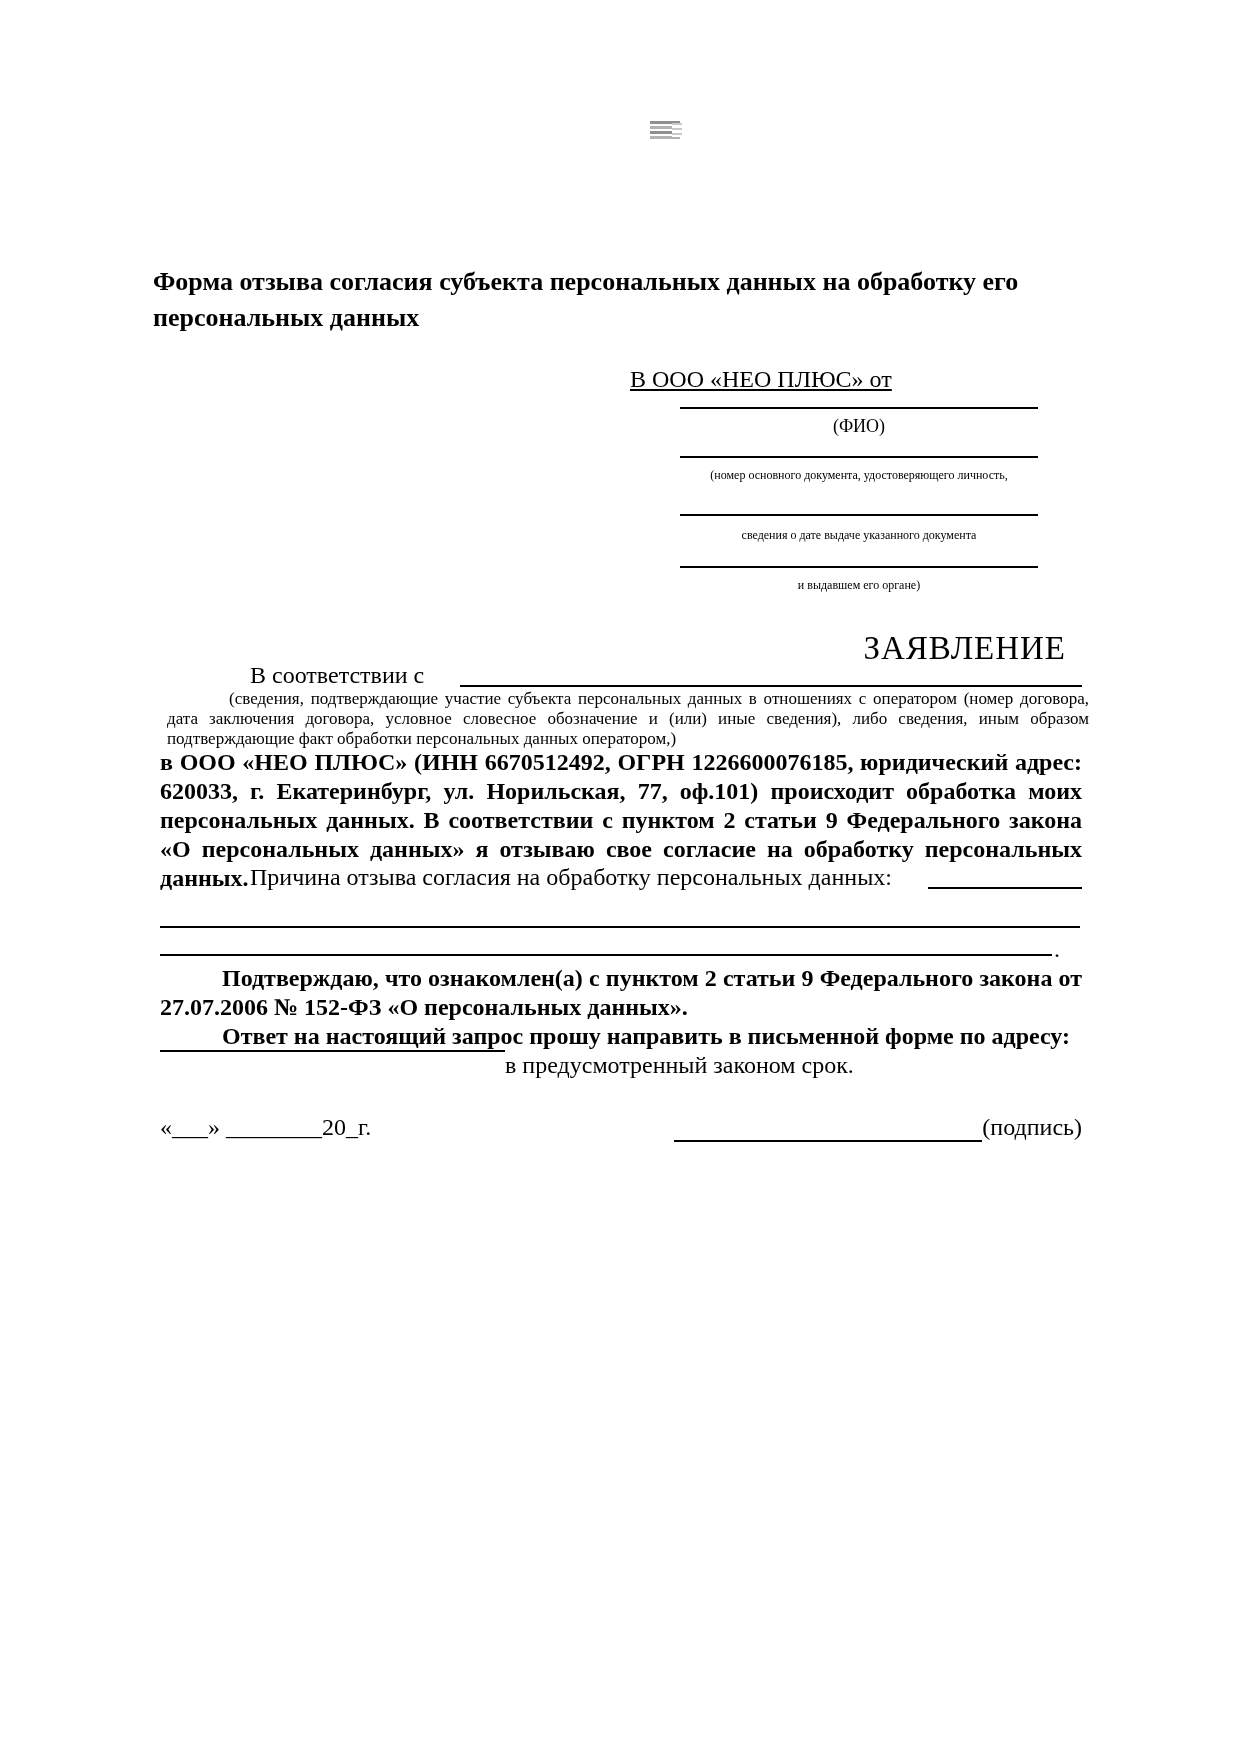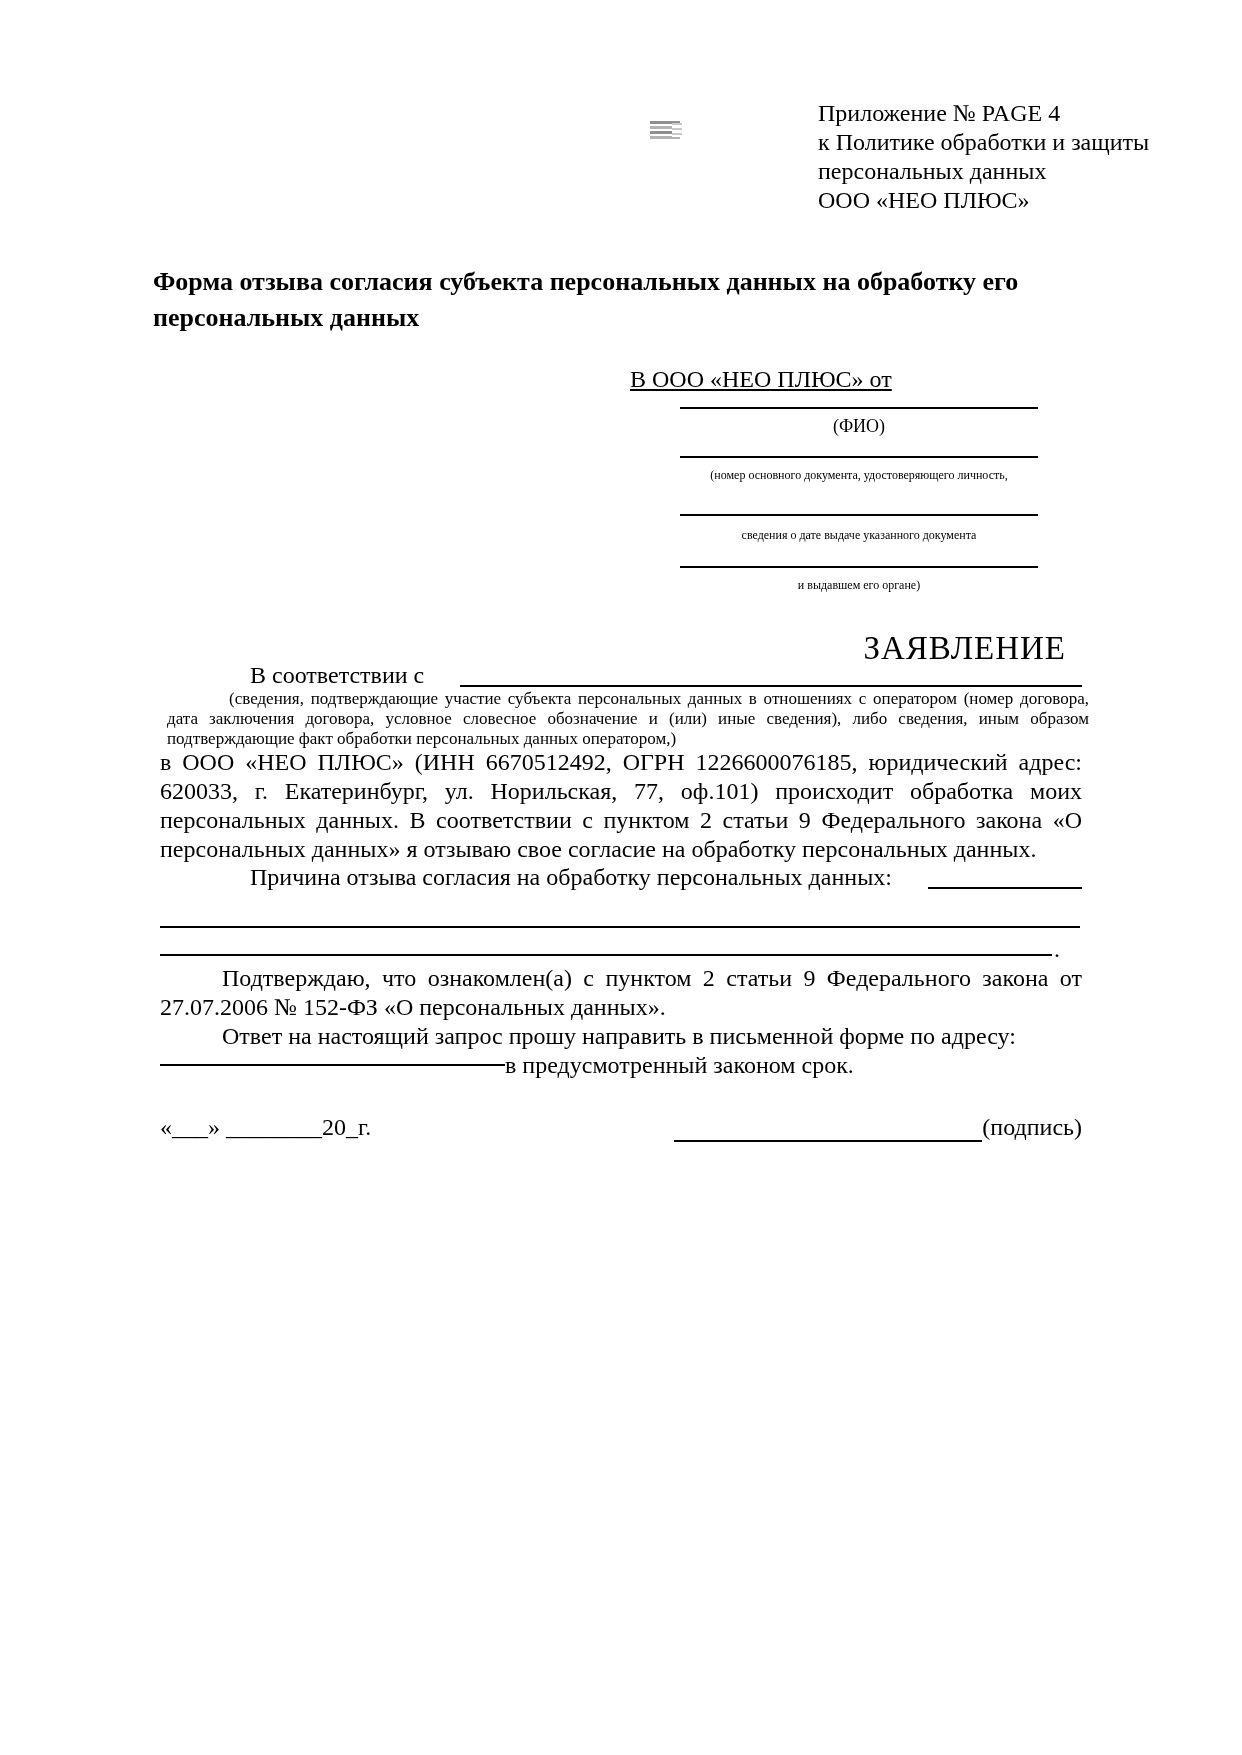--- a/index.html
+++ b/index.html
@@ -51,50 +51,44 @@
   .nowrap { white-space: nowrap; padding-right: 8px; }
   .fill { flex: 1 1 auto; border-bottom: 2px solid #000; margin-bottom: 3px; }
 
   .note {
     position: absolute; left: 167px; top: 689px; width: 922px;
     font-size: 17px; line-height: 20px; text-align: justify; text-indent: 62px;
   }
 
   .para {
     position: absolute; left: 160px; width: 922px;
-    font-size: 24px; line-height: 29px; text-align: justify;
+    font-size: 24px; line-height: 29px; text-align: justify; font-weight: bold;
   }
   .para.ind { text-indent: 62px; }
 
   .blank-abs { position: absolute; height: 0; border-bottom: 2px solid #000; }
   .period { position: absolute; font-size: 24px; }
 
-  .reply-row { position: absolute; left: 160px; top: 1050px; width: 922px; display: flex; align-items: center; font-size: 24px; line-height: 30px; }
+  .reply-row { position: absolute; left: 160px; top: 1050px; width: 922px; display: flex; align-items: flex-start; font-size: 24px; line-height: 30px; }
   .reply-blank { width: 345px; flex: 0 0 345px; border-bottom: 2px solid #000; }
 
   .footer-row {
     position: absolute; left: 160px; top: 1112px; width: 922px;
     display: flex; align-items: stretch; font-size: 24px; line-height: 30px;
   }
   .f-spacer { flex: 1 1 auto; }
   .sig-blank { width: 308px; flex: 0 0 308px; border-bottom: 2px solid #000; }
 </style>
 </head>
 <body>
 
 <div class="page">
 
   <div class="obj-icon"></div>
 
-  <div class="appendix">
-    <div>Приложение №  PAGE 4</div>
-    <div>к Политике обработки и защиты</div>
-    <div>персональных данных</div>
-    <div>ООО «НЕО ПЛЮС»</div>
-  </div>
 
   <div class="form-title">Форма отзыва согласия субъекта персональных данных на обработку его персональных данных</div>
 
   <div class="to-line">В ООО «НЕО ПЛЮС» от</div>
 
   <div class="fline" style="top:407px"></div>
   <div class="fcap big" style="top:416px">(ФИО)</div>
 
   <div class="fline" style="top:456px"></div>
   <div class="fcap" style="top:465px">(номер основного документа, удостоверяющего личность,</div>

